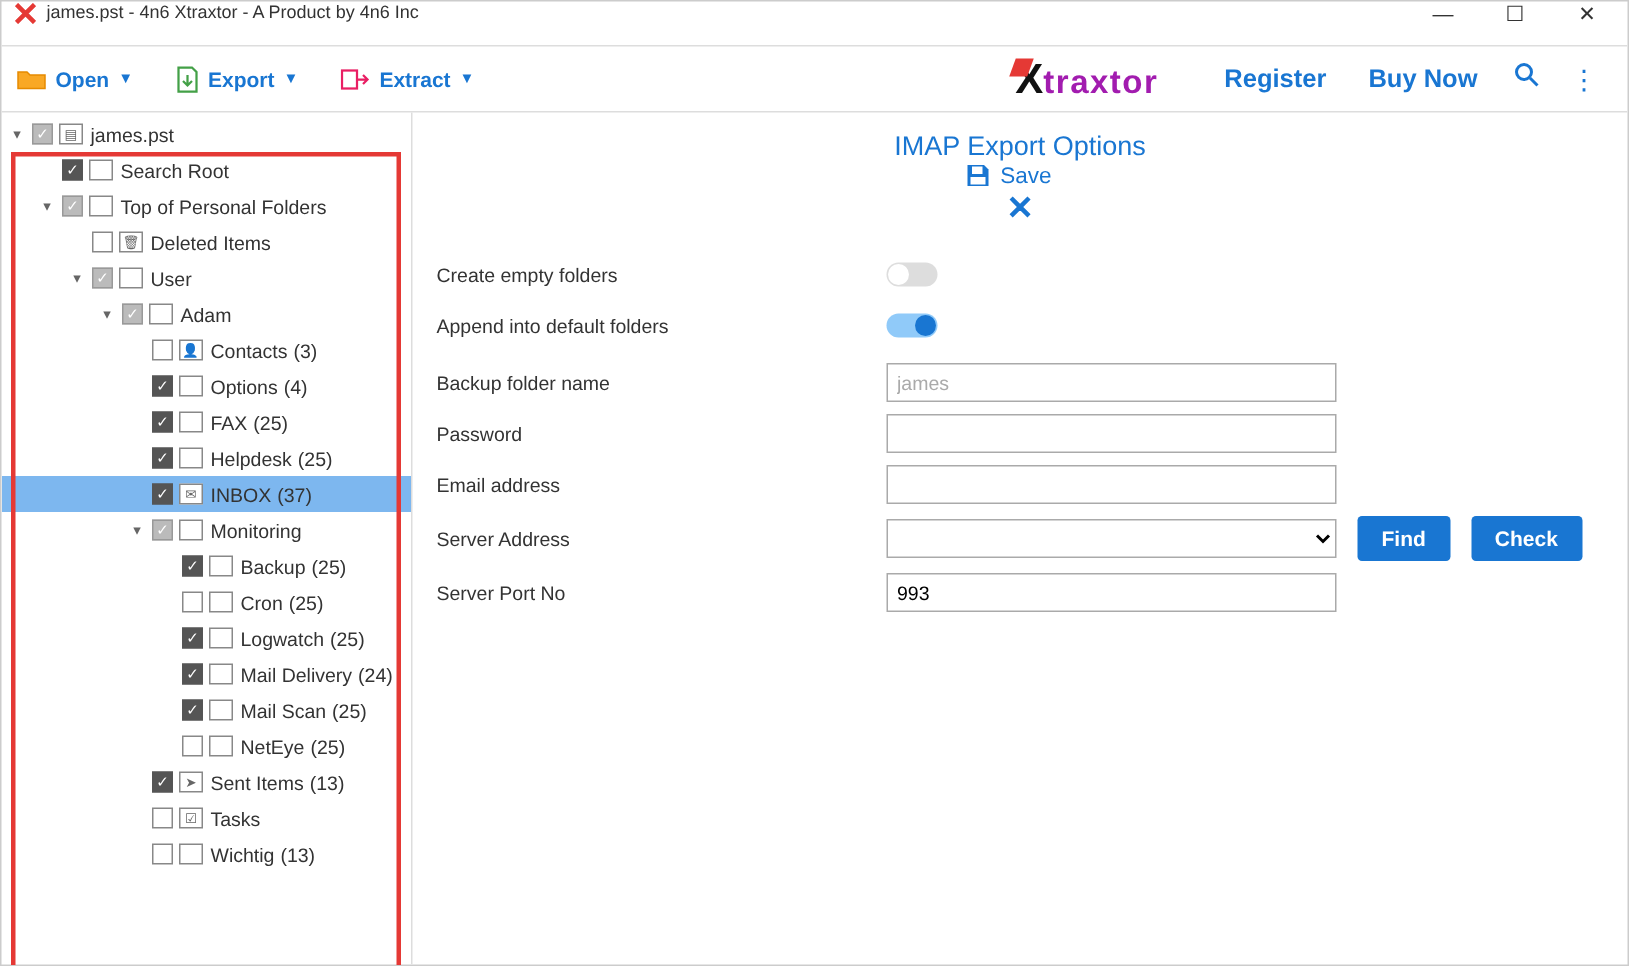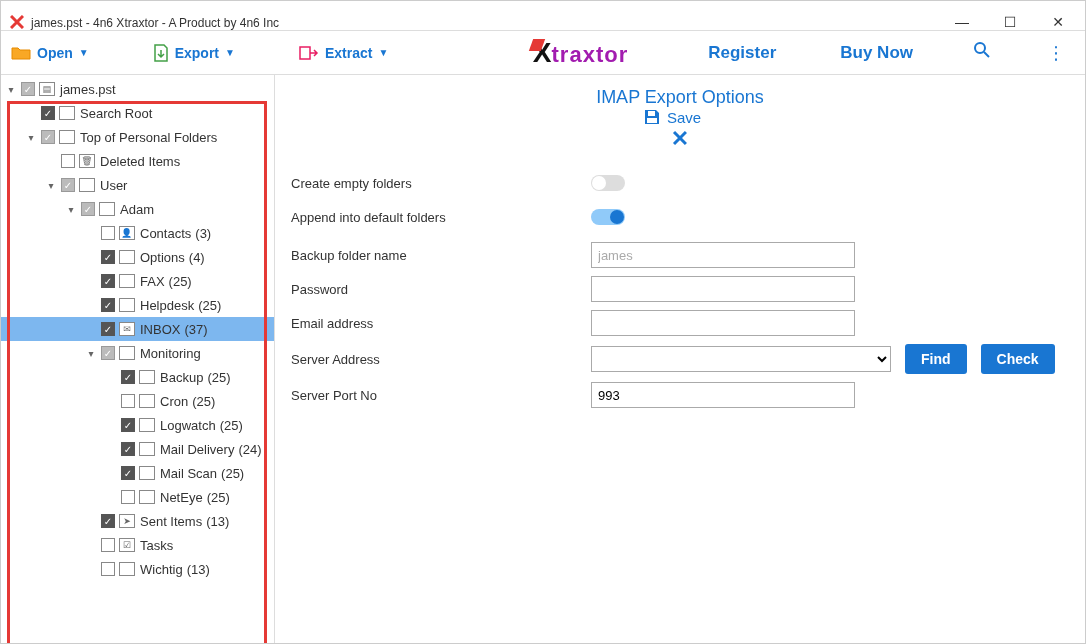--- a/index.html
+++ b/index.html
@@ -1,23 +1,23 @@
 <!DOCTYPE html>
 <html><head>
 <meta charset="utf-8">
 <style>
 * { box-sizing: border-box; margin: 0; padding: 0; font-family: "Segoe UI", Tahoma, sans-serif; }
 body { width: 1086px; height: 644px; background: #fff; font-size: 13px; color: #333; overflow: hidden; border:1px solid #ccc;}
-.titlebar { height: 30px; display: flex; align-items: flex-end; padding: 0 8px; border-bottom: 1px solid #ddd; }
+.titlebar { height: 30px; display: flex; align-items: flex-start; padding: 0 8px; border-bottom: 1px solid #ddd; }
 .titlebar .app-icon { width: 16px; height: 16px; margin-right: 6px; display:inline-flex; align-items:center; justify-content:center;}
 .titlebar .title-text { flex: 1; font-size: 12px; }
 .titlebar .win-controls { display: flex; gap: 18px; padding-right:4px;}
 .titlebar .win-controls span { font-size: 14px; cursor: default; width:30px; text-align:center;}
 
-.toolbar { height: 44px; display: flex; align-items: center; padding: 0 10px; border-bottom: 1px solid #ddd; gap: 36px; }
+.toolbar { height: 44px; display: flex; align-items: center; padding: 0 10px; border-bottom: 1px solid #ddd; }
 .toolbar .tb-item { display: flex; align-items: center; gap: 6px; margin-right: 28px; cursor: pointer; }
 .toolbar .tb-label { color: #1976d2; font-weight: 600; font-size: 14px; }
 .toolbar .tb-arrow { color: #1976d2; font-size: 10px; }
 .toolbar .spacer { flex: 1; }
 .toolbar .brand { display:flex; align-items:baseline; margin-right: 30px;}
 .toolbar .brand .x { font-size: 28px; font-weight: 900; color:#111; position:relative;}
 .toolbar .brand .x::before { content:""; position:absolute; left:-2px; top:2px; width:12px; height:12px; background:#e53935; transform: skewX(-20deg);}
 .toolbar .brand .rest { font-size: 22px; font-weight:700; color:#a21caf; letter-spacing:1px;}
 .toolbar .link { color: #1976d2; font-weight: 600; font-size: 17px; margin: 0 14px; cursor:pointer;}
 .toolbar .icon-btn { color:#1976d2; font-size:18px; margin:0 10px; cursor:pointer;}
@@ -46,21 +46,21 @@
 
 .options { padding: 4px 16px; }
 .opt-row { display:flex; align-items:center; height:34px; }
 .opt-label { width: 300px; font-size:13px; color:#333;}
 .toggle { width:34px; height:16px; border-radius:10px; background:#ddd; position:relative; cursor:pointer;}
 .toggle .knob { width:14px; height:14px; border-radius:50%; background:#fff; position:absolute; top:1px; left:1px; transition:left .1s;}
 .toggle.on { background:#90caf9;}
 .toggle.on .knob { left:19px; background:#1976d2;}
 .field-row { display:flex; align-items:center; margin: 8px 0;}
 .field-label { width:300px; font-size:13px;}
-.field-input { width:264px; height:26px; border:1px solid #aaa; padding:2px 6px; font-size:13px;}
+.field-input { width:300px; height:26px; border:1px solid #aaa; padding:2px 6px; font-size:13px;}
 .field-input::placeholder{color:#aaa;}
 .field-select { width:300px; height:26px; border:1px solid #aaa; background:#fff; font-size:13px;}
 .btn { height:30px; padding:0 16px; background:#1976d2; color:#fff; border:none; border-radius:3px; font-size:14px; font-weight:600; cursor:pointer; margin-left:14px;}
 </style>
 </head>
 <body>
 
 <div class="titlebar">
   <span class="app-icon">
     <svg width="14" height="14">

